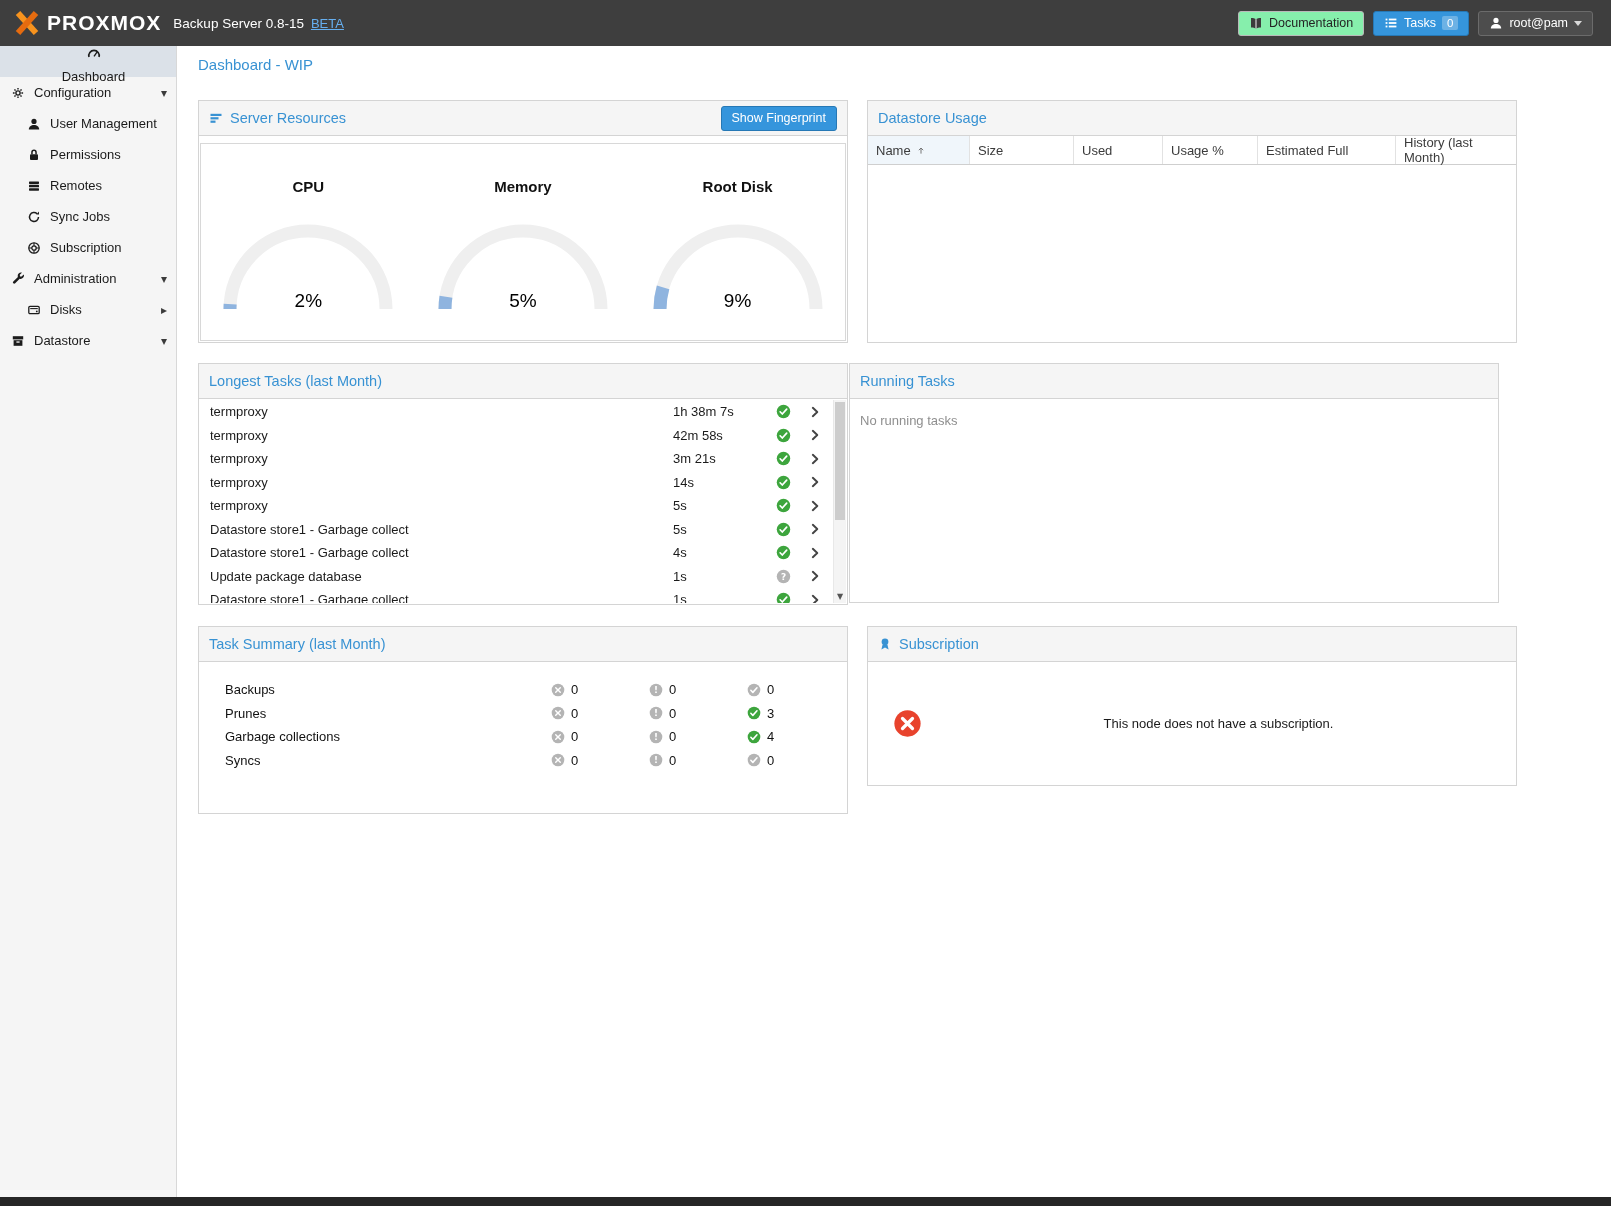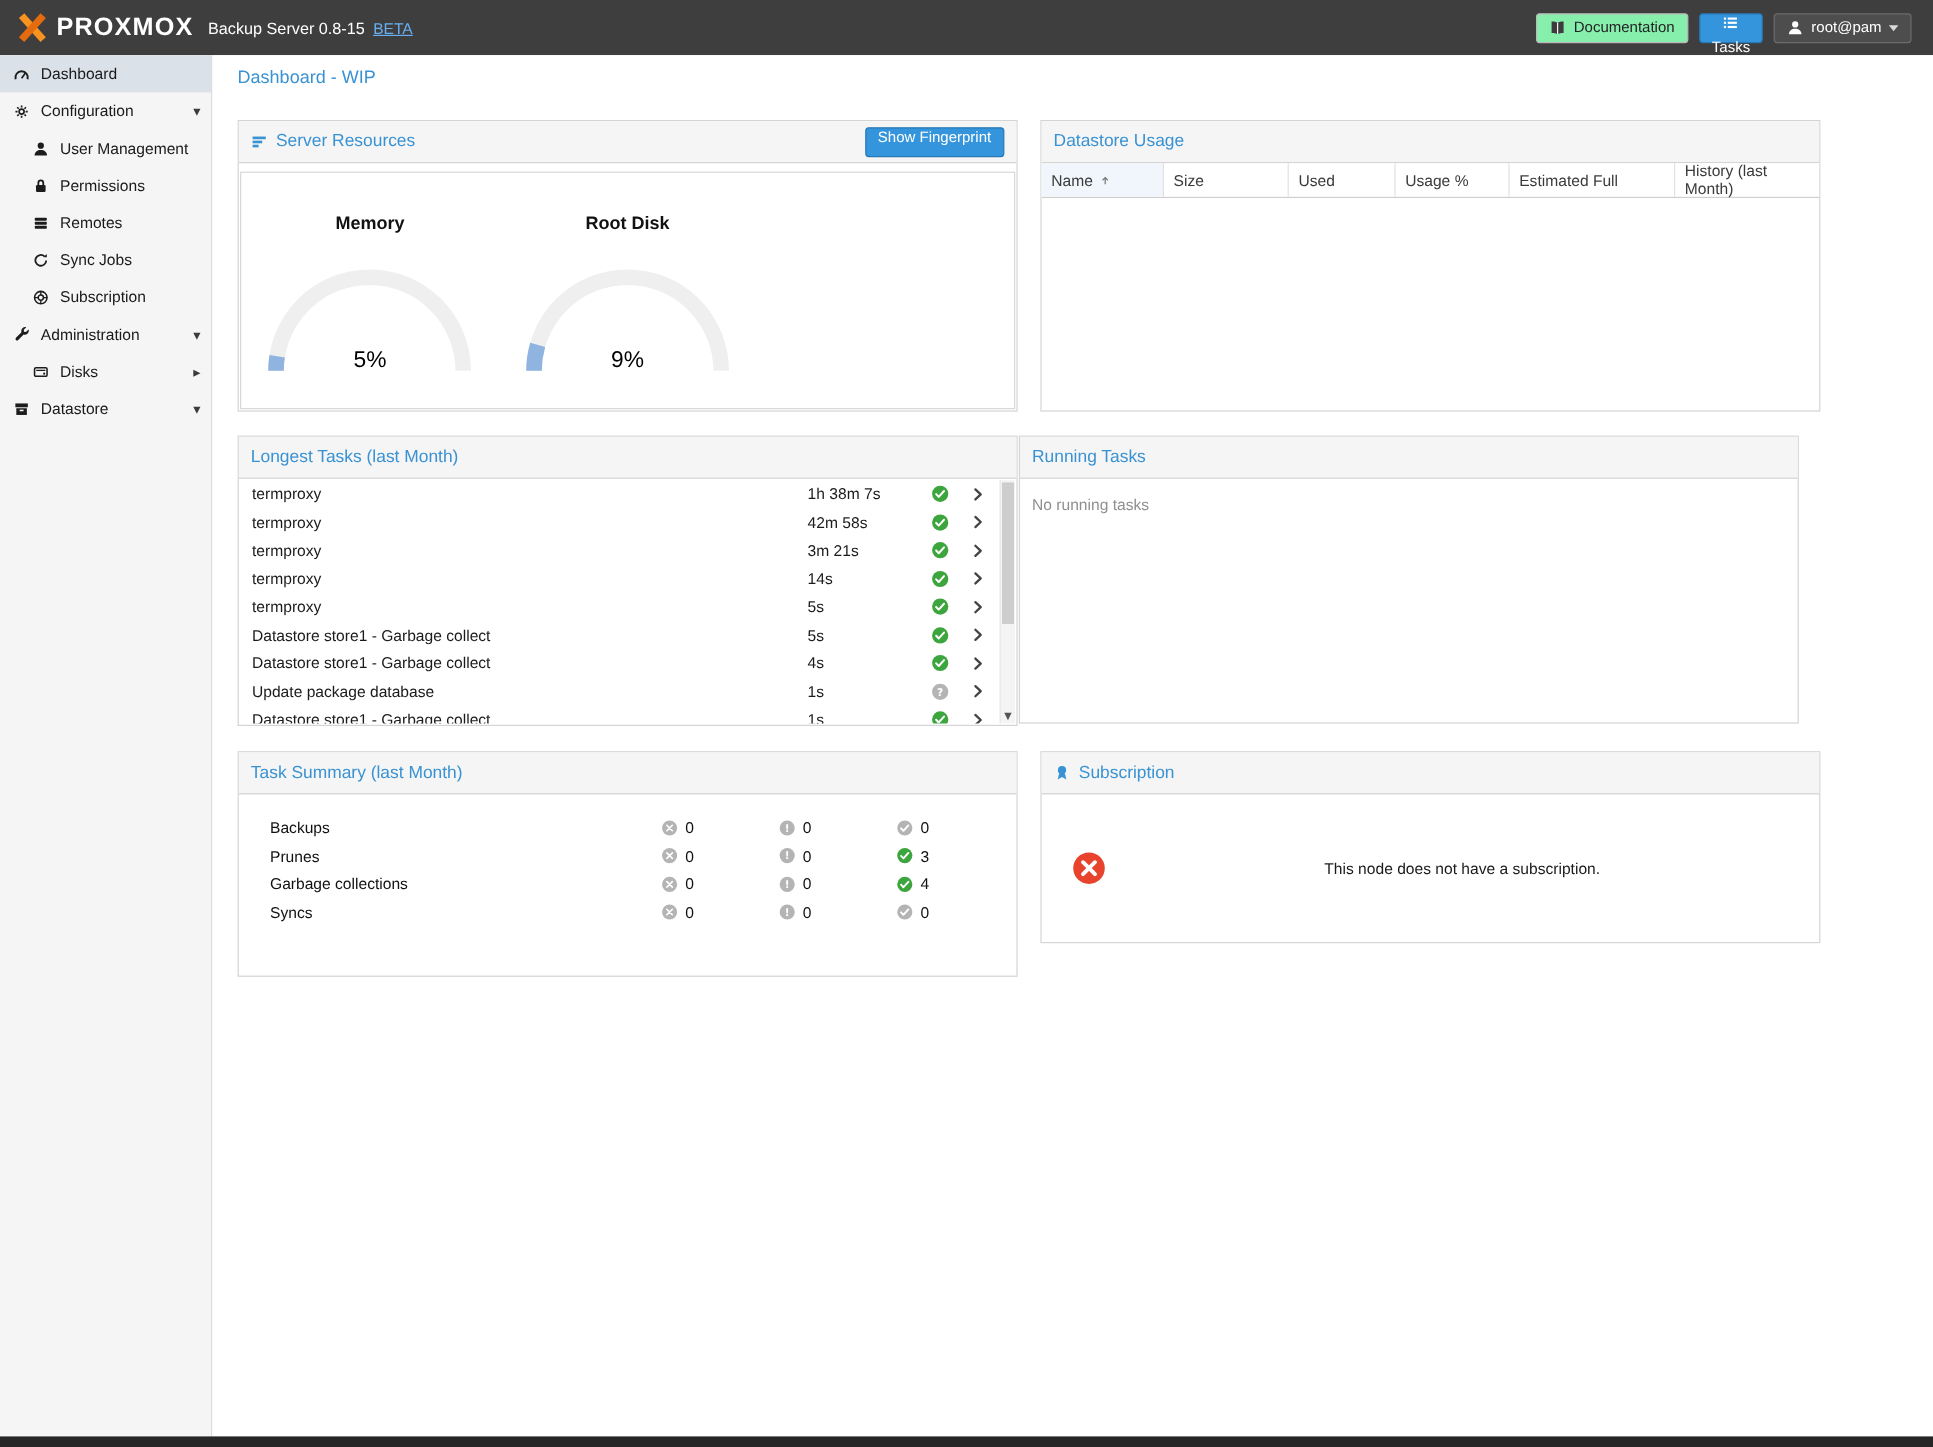--- a/index.html
+++ b/index.html
@@ -12,32 +12,32 @@
   .topbar { position:absolute; top:0; left:0; right:0; height:46px; background:#3e3e3e;
             display:flex; align-items:center; padding:0 10px; }
   .brand { display:flex; align-items:center; gap:7px; margin-left:4px; }
   .brand-text { color:#fff; font-weight:bold; font-size:21px; letter-spacing:1px; }
   .product { color:#fff; margin-left:12px; font-size:13.5px; }
   .beta { color:#66aff0; margin-left:7px; font-size:13px; text-decoration:underline; cursor:pointer; }
   .top-right { margin-left:auto; display:flex; gap:9px; align-items:center; margin-right:8px; }
   .btn { height:25px; display:inline-flex; align-items:center; gap:6px; padding:0 10px;
          border-radius:3px; font-size:12.5px; cursor:pointer; border:1px solid transparent; white-space:nowrap; }
   .btn-light { background:#86efac; border-color:#b9b9b9; color:#232323; }
-  .btn-blue  { background:#3595dc; border-color:#2678b5; color:#fff;flex-direction:column; }
+  .btn-blue  { background:#3595dc; border-color:#2678b5; color:#fff; }
   .btn-dark  { background:#4d4d4d; border-color:#6b6b6b; color:#fff; }
   .badge { background:rgba(255,255,255,.28); padding:1px 5px; border-radius:2px; font-size:11.5px; }
   .caret { width:0; height:0; border-left:4px solid transparent; border-right:4px solid transparent;
            border-top:5px solid #d9d9d9; display:inline-block; }
   
   .sidebar { position:absolute; top:46px; left:0; width:177px; bottom:9px; background:#f5f5f5;
              border-right:1px solid #d8d8d8; }
   .side-item { height:31px; display:flex; align-items:center; gap:9px; padding-left:11px;
                color:#1a1a1a; cursor:pointer; position:relative; font-size:13px; }
   .side-item.lvl1 { padding-left:27px; }
-  .side-item.selected { background:#dbe1e8; }
+  .side-item.selected { background:#dbe1e8;flex-direction:column; }
   .sicon { width:14px; height:14px; flex:none; color:#1c1c1c; display:inline-flex; }
   .sicon svg { width:14px; height:14px; }
   .expander { position:absolute; right:9px; color:#3b3b3b; font-size:12px;
               font-family:"DejaVu Sans",sans-serif; cursor:pointer; line-height:1; }
   .bottombar { position:absolute; left:0; right:0; bottom:0; height:9px; background:#262626; }
   
   .main { position:absolute; left:177px; top:46px; right:0; bottom:9px; background:#fff; }
   .page-title { position:absolute; left:21px; top:10px; color:#3892d3; font-size:15px; }
   .panel { position:absolute; border:1px solid #d4d4d4; background:#fff; }
   .panel-header { height:35px; background:#f5f5f5; border-bottom:1px solid #d4d4d4;
@@ -255,20 +255,30 @@
             <rect x="1.5" y="9.6" width="5" height="2.2"></rect>
           </svg>
       </span>
       <span class="panel-title">Server Resources</span>
       <div class="btn btn-blue" style="margin-left:auto;">
         <span>Show Fingerprint</span>
       </div>
     </div>
     <div class="sr-body">
       <div class="gauge-col">
+        <div class="gauge-label">CPU</div>
+        <div class="gauge-wrap">
+          <svg width="176" height="92" viewBox="0 0 176 92">
+            <path d="M10 88 A78 78 0 0 1 166 88" fill="none" stroke="#efefef" stroke-width="13"></path>
+            <path d="M10 88 A78 78 0 0 1 166 88" fill="none" stroke="#8fb4df" stroke-width="13" pathLength="100" stroke-dasharray="2 100"></path>
+          </svg>
+          <div class="gauge-value">2%</div>
+        </div>
+      </div>
+      <div class="gauge-col">
         <div class="gauge-label">Memory</div>
         <div class="gauge-wrap">
           <svg width="176" height="92" viewBox="0 0 176 92">
             <path d="M10 88 A78 78 0 0 1 166 88" fill="none" stroke="#efefef" stroke-width="13"></path>
             <path d="M10 88 A78 78 0 0 1 166 88" fill="none" stroke="#8fb4df" stroke-width="13" pathLength="100" stroke-dasharray="5 100"></path>
           </svg>
           <div class="gauge-value">5%</div>
         </div>
       </div>
       <div class="gauge-col">

